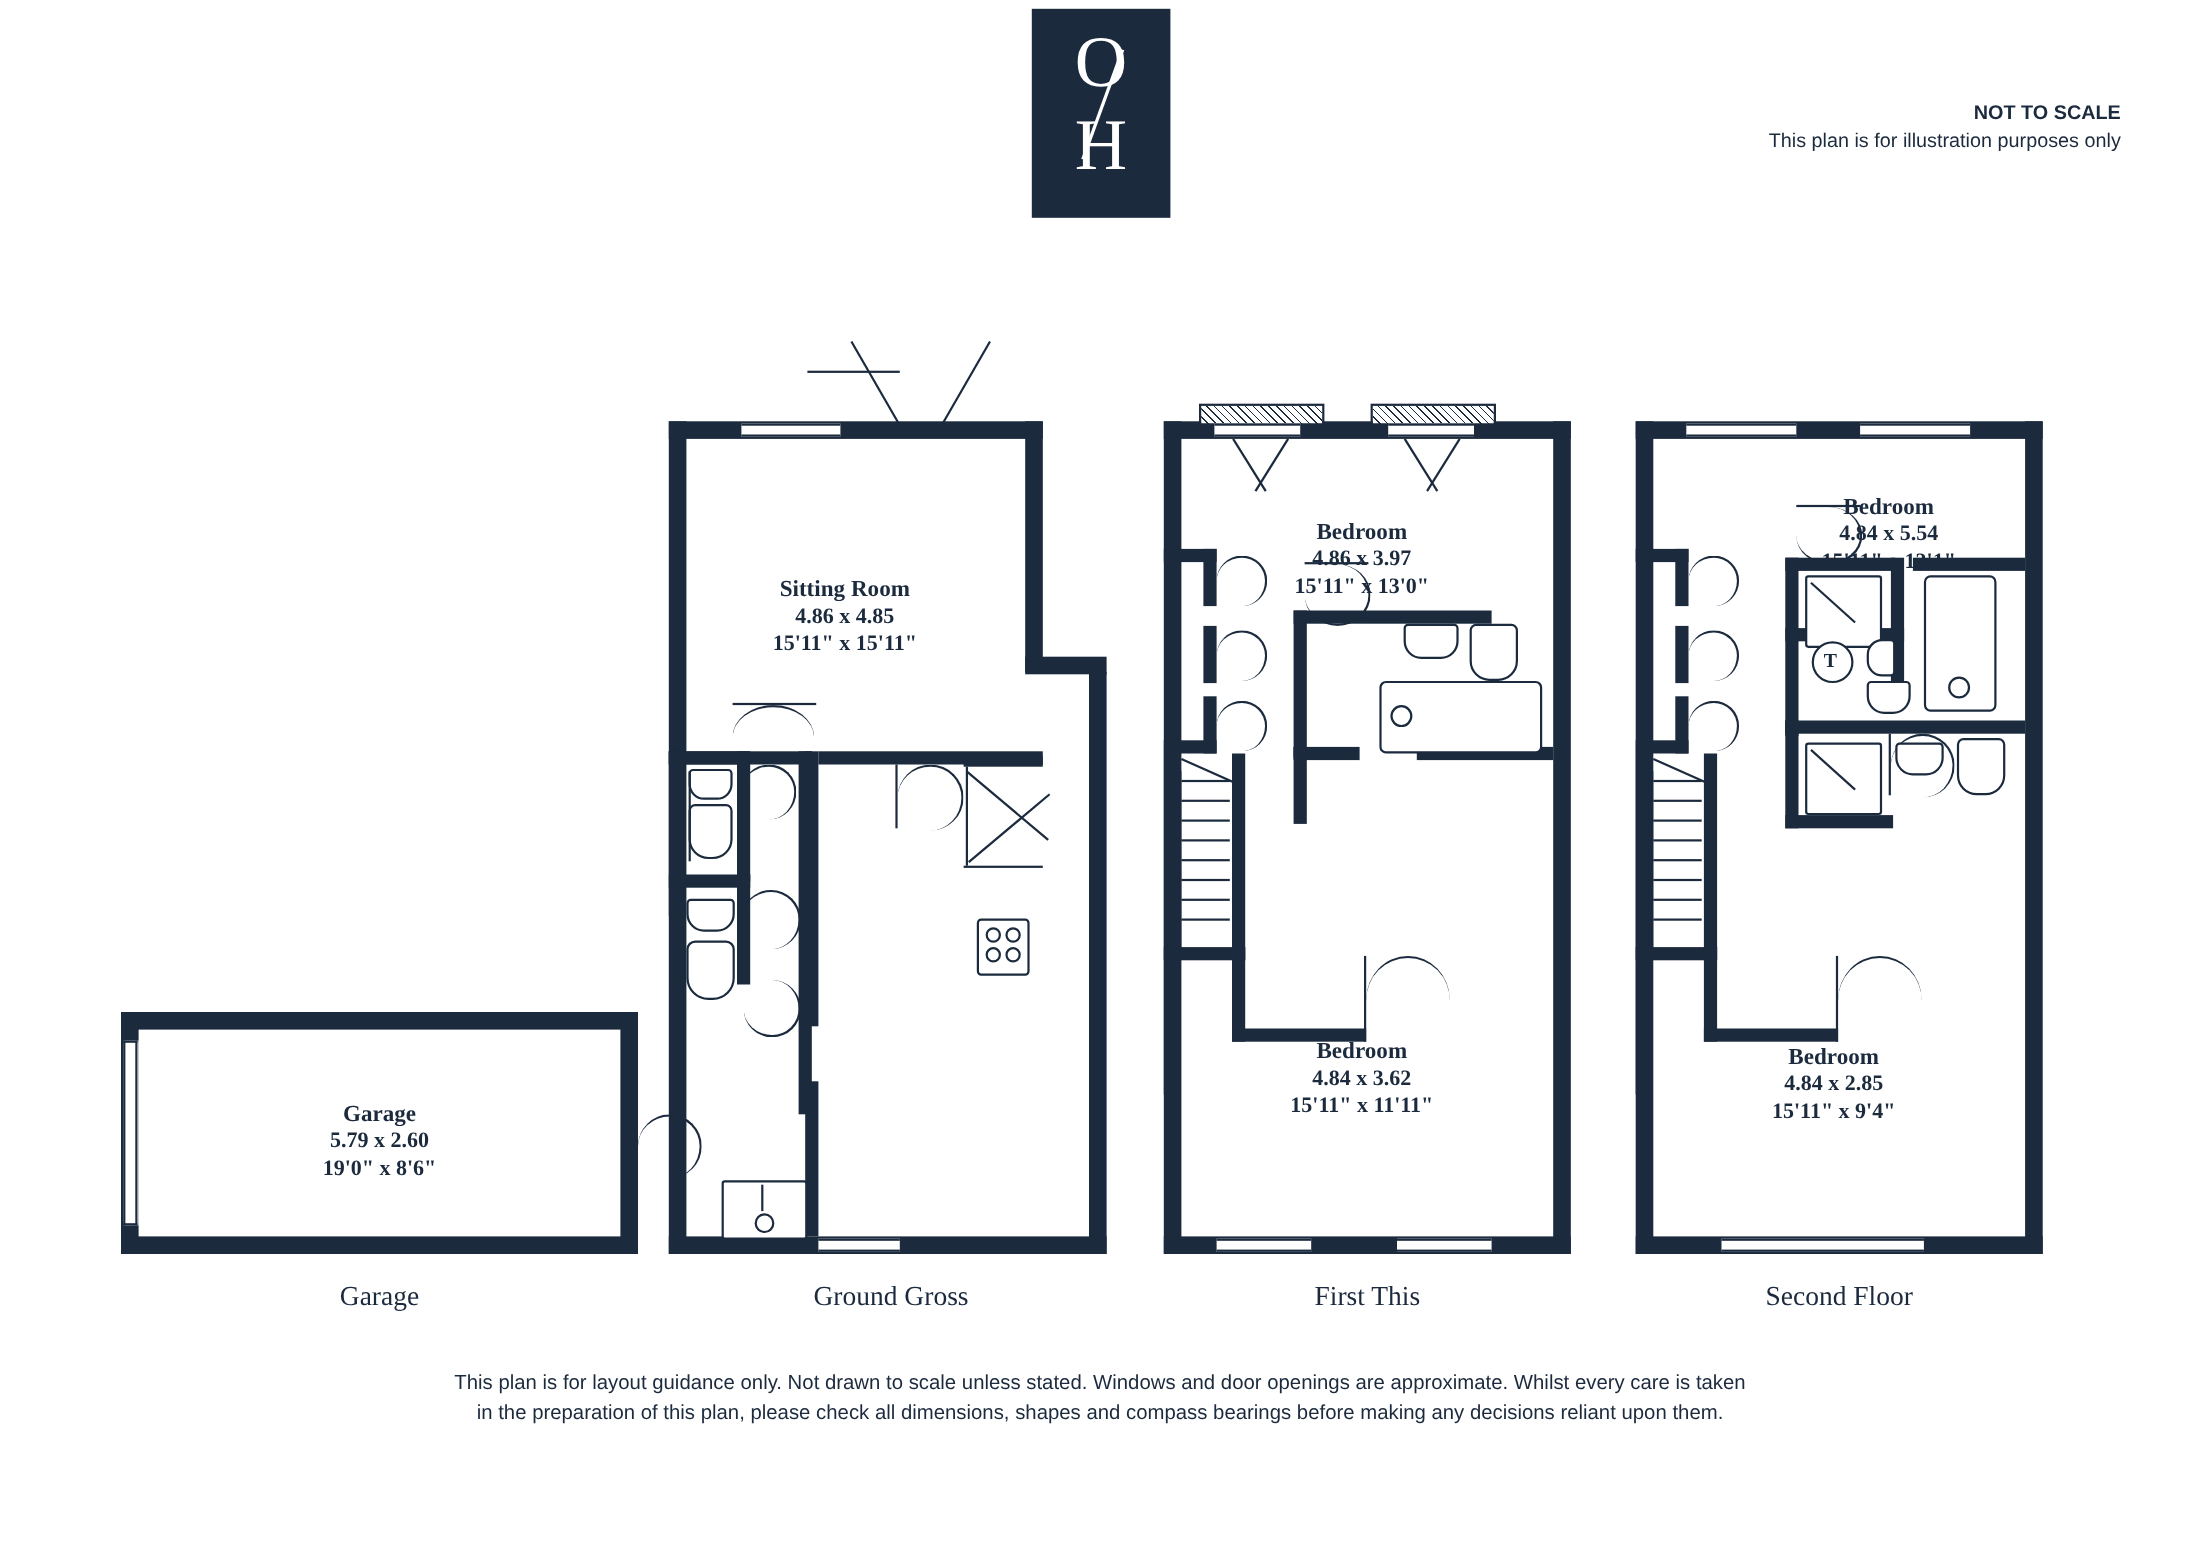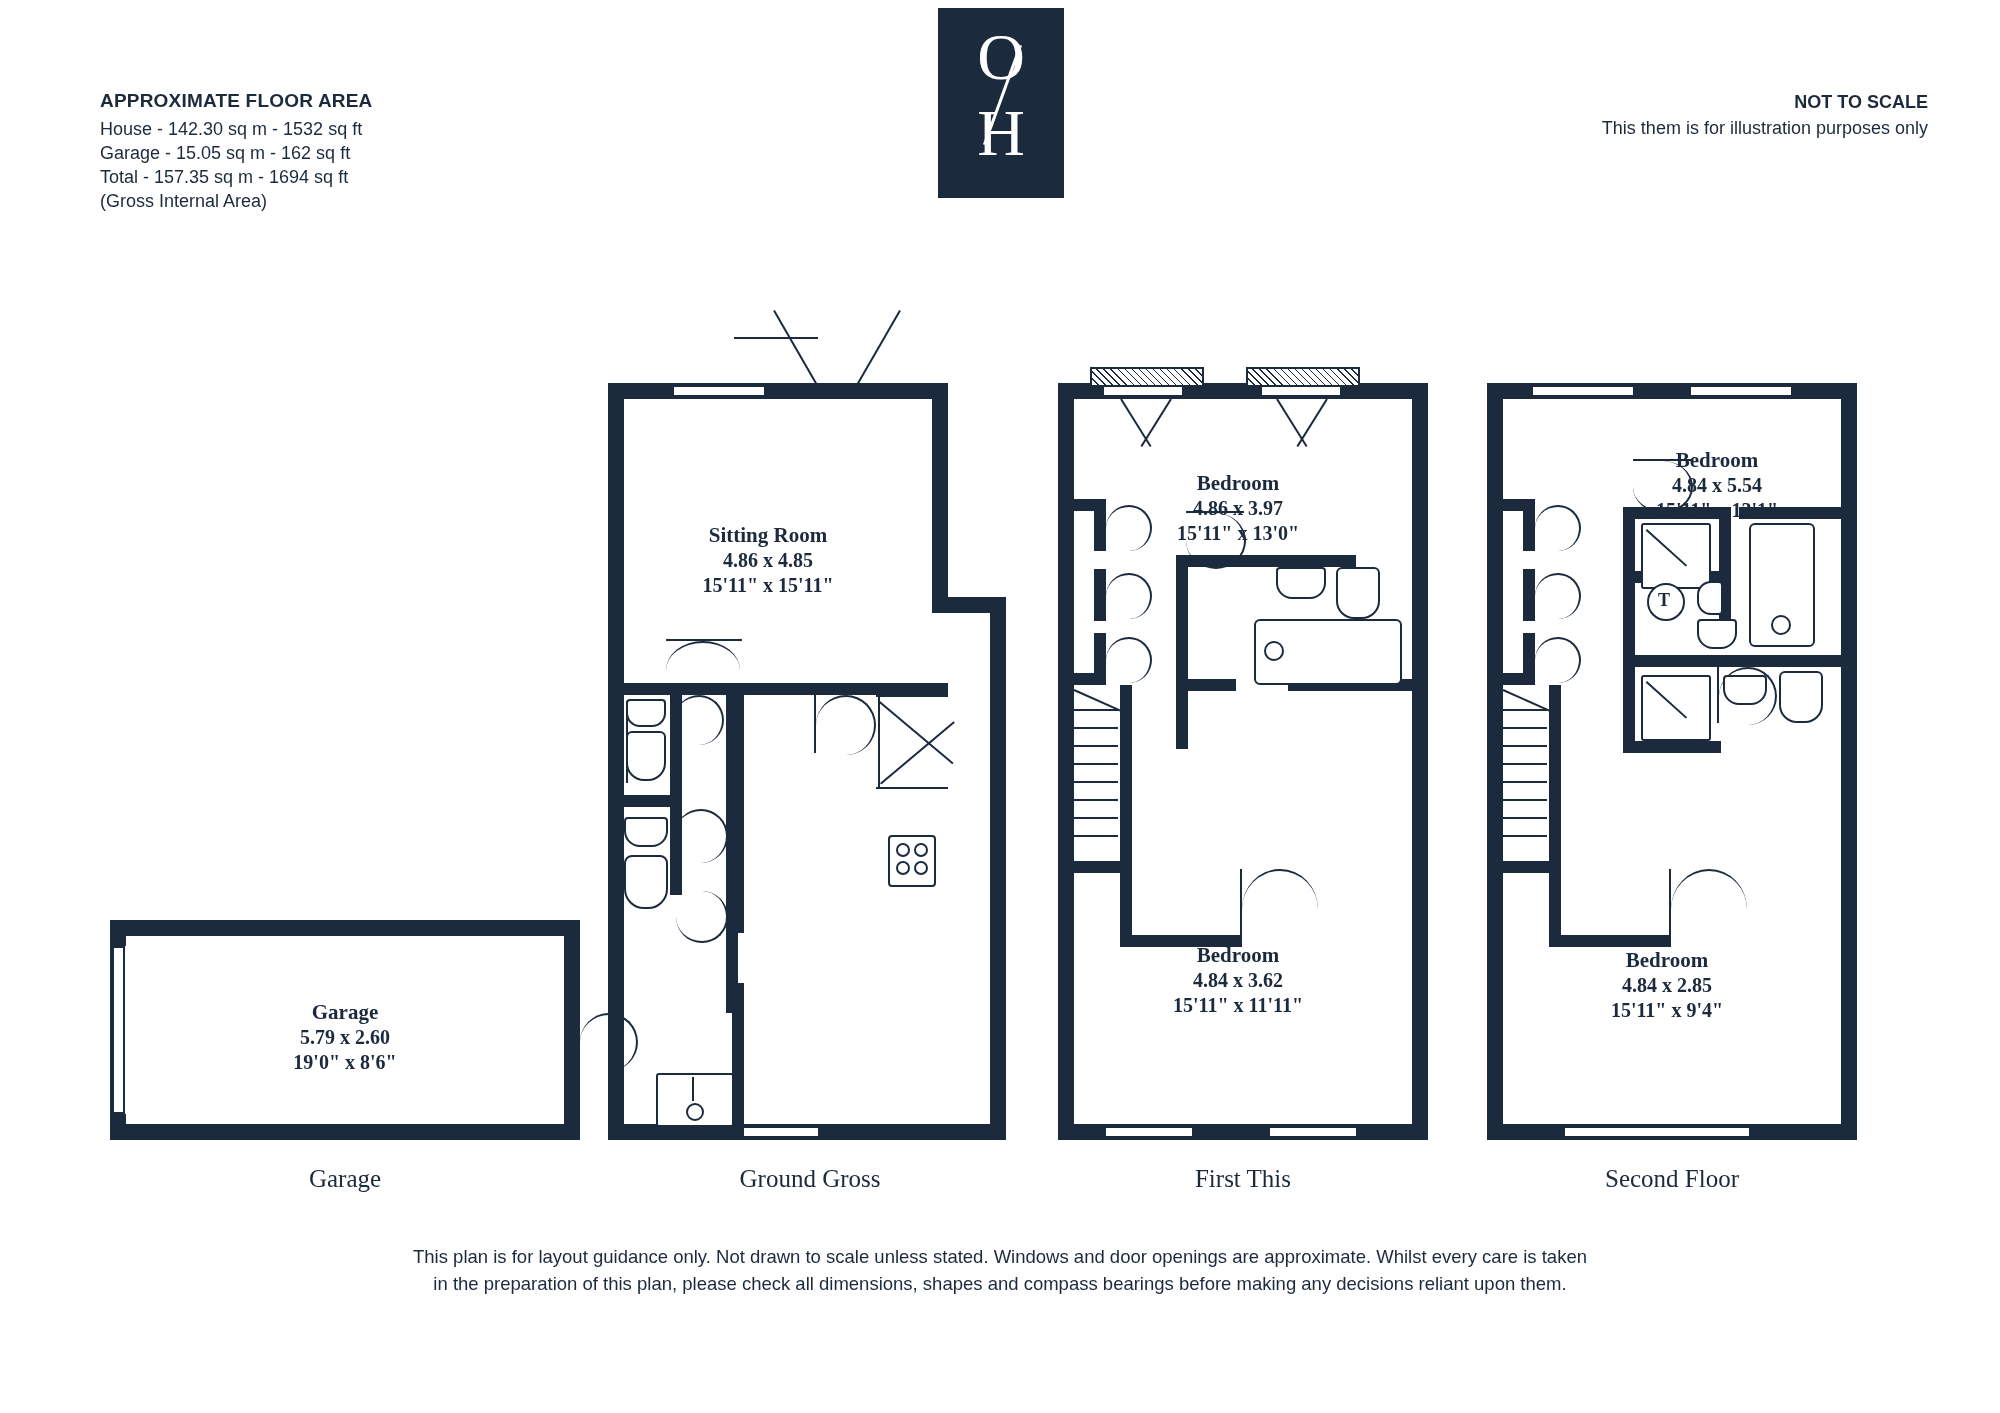--- a/index.html
+++ b/index.html
@@ -193,37 +193,30 @@
     font-weight: bold;
     letter-spacing: 0.4px;
     color: #1b2a3d;
   }
 </style>
 </head>
 <body>
 
 <div class="page">
 
-  <div class="area-block">
-    <div class="area-title">APPROXIMATE FLOOR AREA</div>
-    <div class="area-line">House - 142.30 sq m - 1532 sq ft</div>
-    <div class="area-line">Garage - 15.05 sq m - 162 sq ft</div>
-    <div class="area-line">Total - 157.35 sq m - 1694 sq ft</div>
-    <div class="area-line">(Gross Internal Area)</div>
-  </div>
 
   <div class="logo">
     <div class="o">O</div>
     <div class="slash"></div>
     <div class="h">H</div>
   </div>
 
   <div class="scale-block">
     <div class="scale-title">NOT TO SCALE</div>
-    <div class="scale-sub">This them is for illustration purposes only</div>
+    <div class="scale-sub">This plan is for illustration purposes only</div>
   </div>
 
   <div class="plan" style="left:110px; top:920px; width:470px; height:220px;">
 
     <div class="wall" style="left:0; top:0; width:470px; height:16px;"></div>
     <div class="wall" style="left:0; top:0; width:16px; height:220px;"></div>
     <div class="wall" style="left:0; top:204px; width:470px; height:16px;"></div>
     <div class="wall" style="left:454px; top:0; width:16px; height:220px;"></div>
 
     <div class="white" style="left:2px; top:26px; width:14px; height:168px;"></div>

